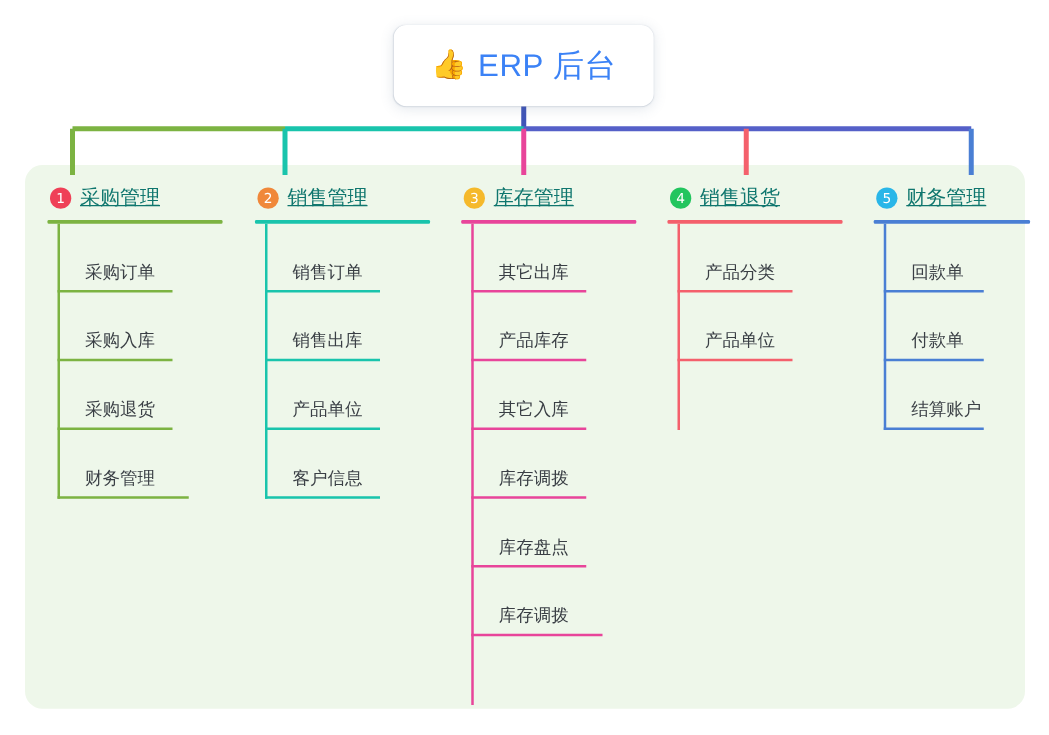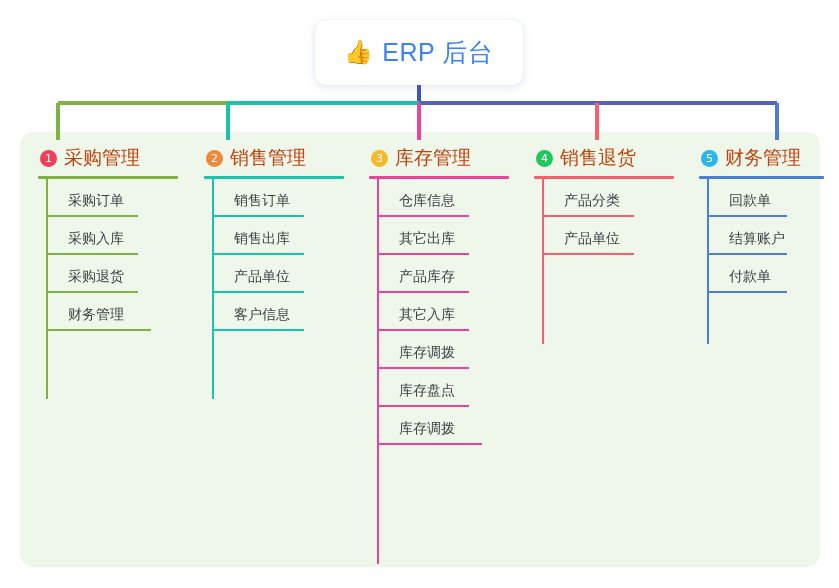--- a/index.html
+++ b/index.html
@@ -91,44 +91,45 @@
     height: 17px;
     border-radius: 50%;
     color: #ffffff;
     font-size: 11px;
     line-height: 17px;
     text-align: center;
     font-family: "DejaVu Sans", sans-serif;
     flex: 0 0 auto;
   }
   .branch-title {
-    font-size: 19px;
-    color: #c2410c;
+    font-size: 16px;
+    color: #0f766e;
     white-space: nowrap;
+    text-decoration: underline;
   }
   .head-rule {
     height: 3px;
     border-radius: 1px;
     margin-top: 6px;
   }
 
   
   .leaves {
     position: relative;
     margin-top: 0px;
   }
   .spine {
     position: absolute;
     left: 8px;
     top: 0;
     width: 2px;
   }
   .leaf {
     position: relative;
-    height: 38px;
+    height: 55px;
     margin-left: 8px;
   }
   .leaf-label {
     position: absolute;
     left: 22px;
     bottom: 7px;
     font-size: 14px;
     color: #3a3f45;
     white-space: nowrap;
   }
@@ -223,24 +224,20 @@
       </div>
       <div class="branch" style="left: 369px; width: 140px;">
         <div class="branch-head">
           <span class="badge" style="background: rgb(245, 185, 43);">3</span>
           <span class="branch-title">库存管理</span>
         </div>
         <div class="head-rule" style="background: rgb(232, 69, 154); width: 140px;"></div>
         <div class="leaves">
           <div class="spine" style="background: rgb(232, 69, 154); height: 385px;"></div>
           <div class="leaf">
-            <span class="leaf-label">仓库信息</span>
-            <div class="leaf-rule" style="background: rgb(232, 69, 154); width: 92px;"></div>
-          </div>
-          <div class="leaf">
             <span class="leaf-label">其它出库</span>
             <div class="leaf-rule" style="background: rgb(232, 69, 154); width: 92px;"></div>
           </div>
           <div class="leaf">
             <span class="leaf-label">产品库存</span>
             <div class="leaf-rule" style="background: rgb(232, 69, 154); width: 92px;"></div>
           </div>
           <div class="leaf">
             <span class="leaf-label">其它入库</span>
             <div class="leaf-rule" style="background: rgb(232, 69, 154); width: 92px;"></div>
@@ -283,24 +280,24 @@
           <span class="branch-title">财务管理</span>
         </div>
         <div class="head-rule" style="background: rgb(74, 127, 212); width: 125px;"></div>
         <div class="leaves">
           <div class="spine" style="background: rgb(74, 127, 212); height: 165px;"></div>
           <div class="leaf">
             <span class="leaf-label">回款单</span>
             <div class="leaf-rule" style="background: rgb(74, 127, 212); width: 80px;"></div>
           </div>
           <div class="leaf">
+            <span class="leaf-label">付款单</span>
+            <div class="leaf-rule" style="background: rgb(74, 127, 212); width: 80px;"></div>
+          </div>
+          <div class="leaf">
             <span class="leaf-label">结算账户</span>
             <div class="leaf-rule" style="background: rgb(74, 127, 212); width: 80px;"></div>
           </div>
-          <div class="leaf">
-            <span class="leaf-label">付款单</span>
-            <div class="leaf-rule" style="background: rgb(74, 127, 212); width: 80px;"></div>
-          </div>
         </div>
       </div>
     </div>
 
 </div>
 
 </body></html>

